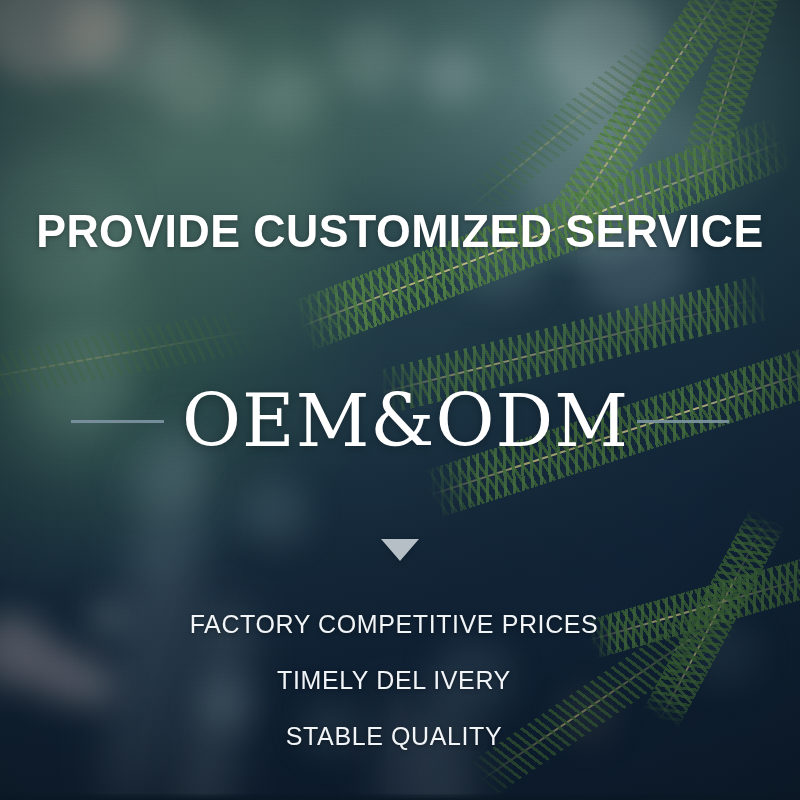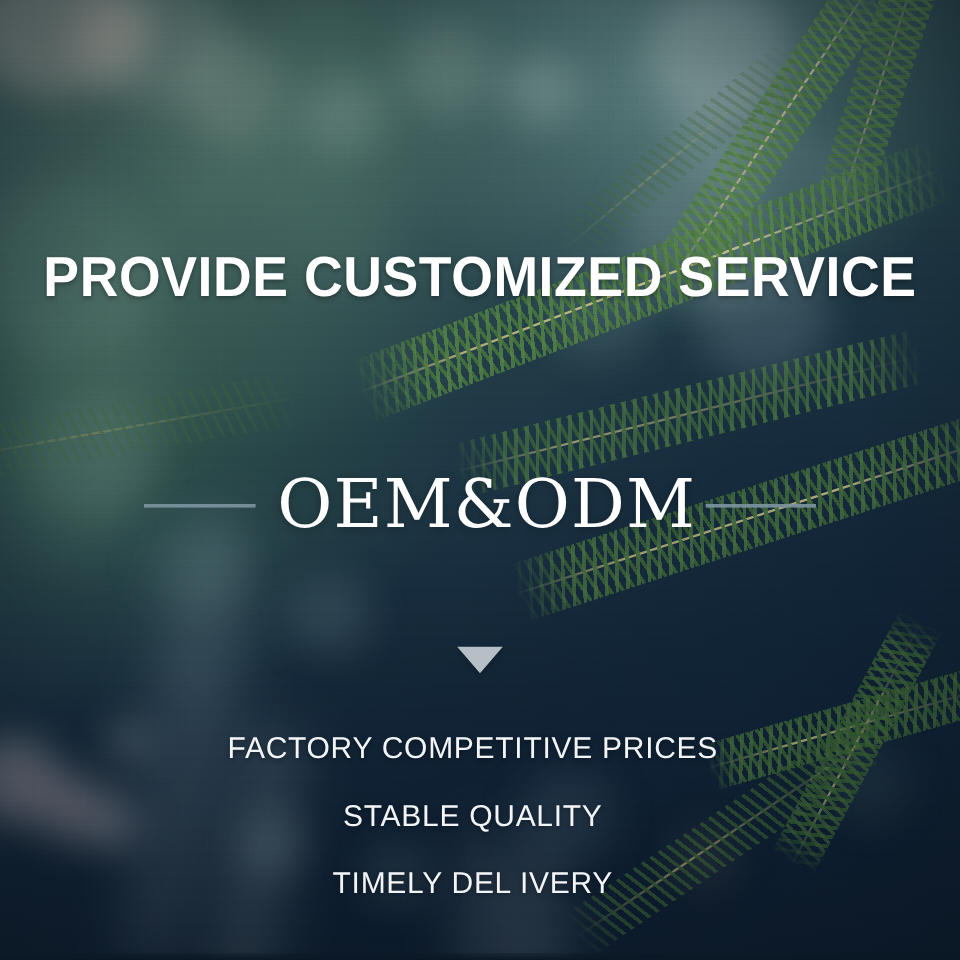--- a/index.html
+++ b/index.html
@@ -130,21 +130,21 @@
     opacity: .92;
     flex: 0 0 auto;
   }
   .rule-left  { width: 93px; margin-right: 18px; }
   .rule-right { width: 92px; margin-left: 8px; }
 
   .brand {
     color: #ffffff;
     font-family: "DejaVu Serif", "Liberation Serif", serif;
     font-weight: 400;
-    font-size: 56px;
+    font-size: 72px;
     line-height: 92px;
     letter-spacing: 1px;
     white-space: nowrap;
     text-shadow: 0 2px 8px rgba(0,0,0,.30);
   }
 
   .arrow {
     position: absolute;
     left: 381px;
     top: 503px;
@@ -295,18 +295,18 @@
     <div class="brand-row">
       <span class="rule rule-left"></span>
       <span class="brand">OEM&amp;ODM</span>
       <span class="rule rule-right"></span>
     </div>
 
     <div class="arrow"></div>
 
     <div class="features">
       <div class="feature">FACTORY COMPETITIVE PRICES</div>
+      <div class="feature">TIMELY DEL IVERY</div>
       <div class="feature">STABLE QUALITY</div>
-      <div class="feature">TIMELY DEL IVERY</div>
     </div>
 
   </div>
 </div>
 
 </body></html>

